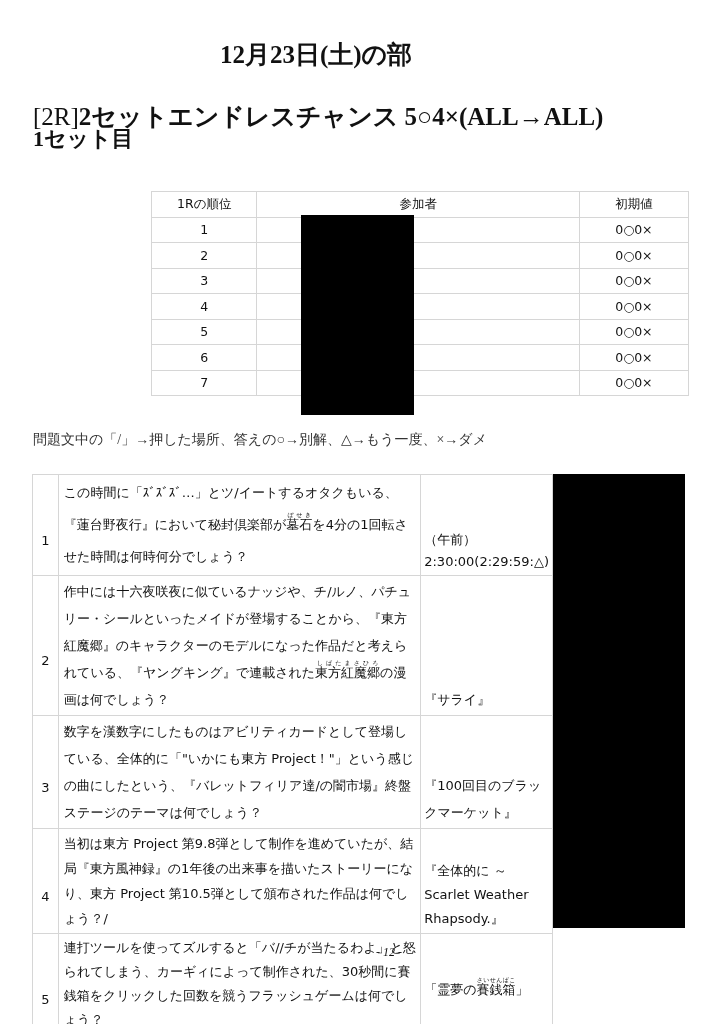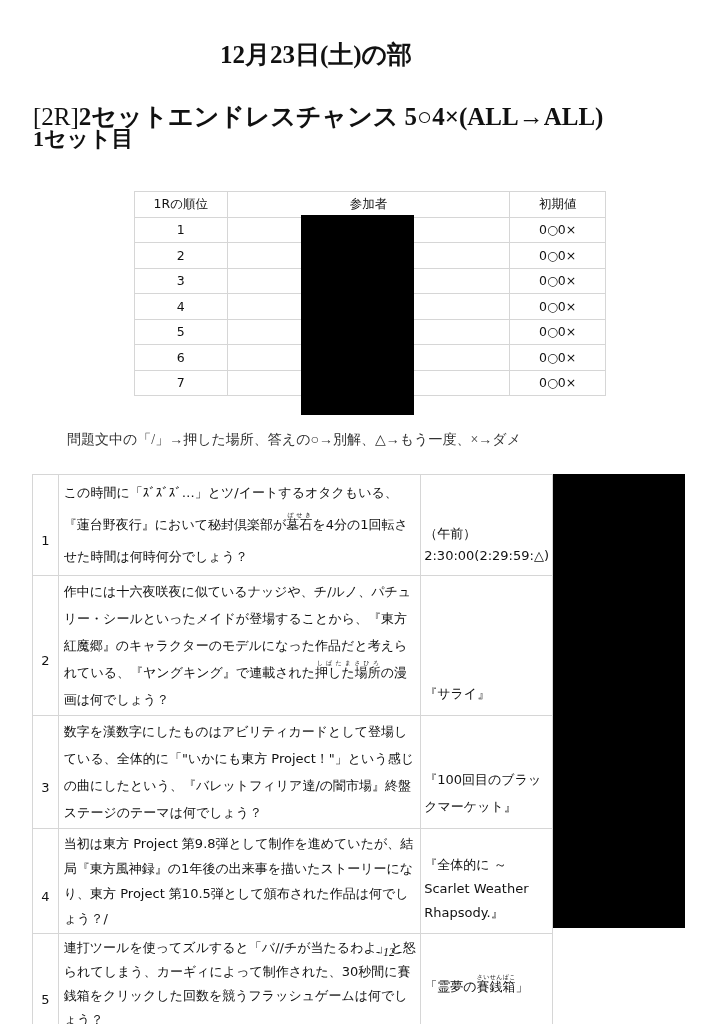--- a/index.html
+++ b/index.html
@@ -5,31 +5,31 @@
   html, body { margin:0; padding:0; background:#fff; }
   body { width:720px; height:1024px; position:relative; overflow:hidden; color:#111;
          font-family:"DejaVu Sans", sans-serif; }
   .serif { font-family:"Liberation Serif","DejaVu Serif", serif; }
   .title { position:absolute; left:0; width:632px; top:38px; text-align:center; font-size:25px; font-weight:bold; }
   .subtitle { position:absolute; left:33px; top:86px; font-size:25px;margin-top:14px; }
   .subtitle b { font-weight:bold; }
   .settitle { position:absolute; left:33px; top:124px; font-size:22px; }
 
   table { border-collapse:collapse; position:absolute; }
-  .rank { left:134px; top:191px; width:472px; font-size:12.5px; }
+  .rank { left:151px; top:191px; width:538px; font-size:12.5px; }
   .rank td, .rank th { border:1.5px solid #d6d6d6; height:24.5px; padding:0; text-align:center; font-weight:normal; }
   .rank col.c1 { width:88px; } .rank col.c2 { width:269px; } .rank col.c3 { width:91px; }
 
-  .legend { position:absolute; left:33px; top:431px; font-size:14px; color:#333;margin-left:34px; }
+  .legend { position:absolute; left:33px; top:431px; font-size:14px; color:#333; }
 
   .qs { left:32px; top:474px; width:521px; font-size:13px; line-height:27px; }
   .qs td { border:1.5px solid #d6d6d6; padding:0 4px; vertical-align:bottom; }
   .qs td.num { width:17px; text-align:center; vertical-align:middle; padding-top:30px; }
   .qs td.q { width:359px; padding:2px 3px 2px 5px; }
-  .qs td.a { width:116px; padding:2px 3px 8px 3px; }
+  .qs td.a { width:116px; padding:2px 3px 2px 3px; }
   .qs tr.r1 td.q { line-height:32px; }
   ruby rt { font-size:6px; }
 
   .redact { position:absolute; background:#000; }
   .footer { position:absolute; left:0; width:720px; top:945px; text-align:center; font-size:12px; font-style:italic;padding-left:29px; }
 </style>
 </head>
 <body>
 
 <div class="title serif">12月23日(土)の部</div>
@@ -94,21 +94,21 @@
       <tr class="r1" style="height:96px">
     <td class="num">1</td>
     <td class="q"><span>この時間に「ｽﾞｽﾞｽﾞ…」とツ/イートするオタクもいる、『蓮台野夜行』において秘封倶楽部が</span><ruby><span>墓石</span><rt>ぼせき</rt></ruby><span>を4分の1回転させた時間は何時何分でしょう？</span></td>
     <td class="a" style="line-height:22px">
           <div>（午前）</div>
           <div style="white-space:nowrap">2:30:00(2:29:59:△)</div>
         </td>
   </tr>
   <tr style="height:117px">
     <td class="num">2</td>
-    <td class="q"><span>作中には十六夜咲夜に似ているナッジや、チ/ルノ、パチュリー・シールといったメイドが登場することから、『東方紅魔郷』のキャラクターのモデルになった作品だと考えられている、『ヤングキング』で連載された</span><ruby><span>押した場所</span><rt>しばたまさひろ</rt></ruby><span>の漫画は何でしょう？</span></td>
+    <td class="q"><span>作中には十六夜咲夜に似ているナッジや、チ/ルノ、パチュリー・シールといったメイドが登場することから、『東方紅魔郷』のキャラクターのモデルになった作品だと考えられている、『ヤングキング』で連載された</span><ruby><span>東方紅魔郷</span><rt>しばたまさひろ</rt></ruby><span>の漫画は何でしょう？</span></td>
     <td class="a">『サライ』</td>
   </tr>
   <tr style="height:95px">
     <td class="num">3</td>
     <td class="q">数字を漢数字にしたものはアビリティカードとして登場している、全体的に「"いかにも東方 Project！"」という感じの曲にしたという、『バレットフィリア達/の闇市場』終盤ステージのテーマは何でしょう？</td>
     <td class="a">『100回目のブラックマーケット』</td>
   </tr>
   <tr style="height:72px">
     <td class="num">4</td>
     <td class="q" style="line-height:25px">当初は東方 Project 第9.8弾として制作を進めていたが、結局『東方風神録』の1年後の出来事を描いたストーリーになり、東方 Project 第10.5弾として頒布された作品は何でしょう？/</td>

